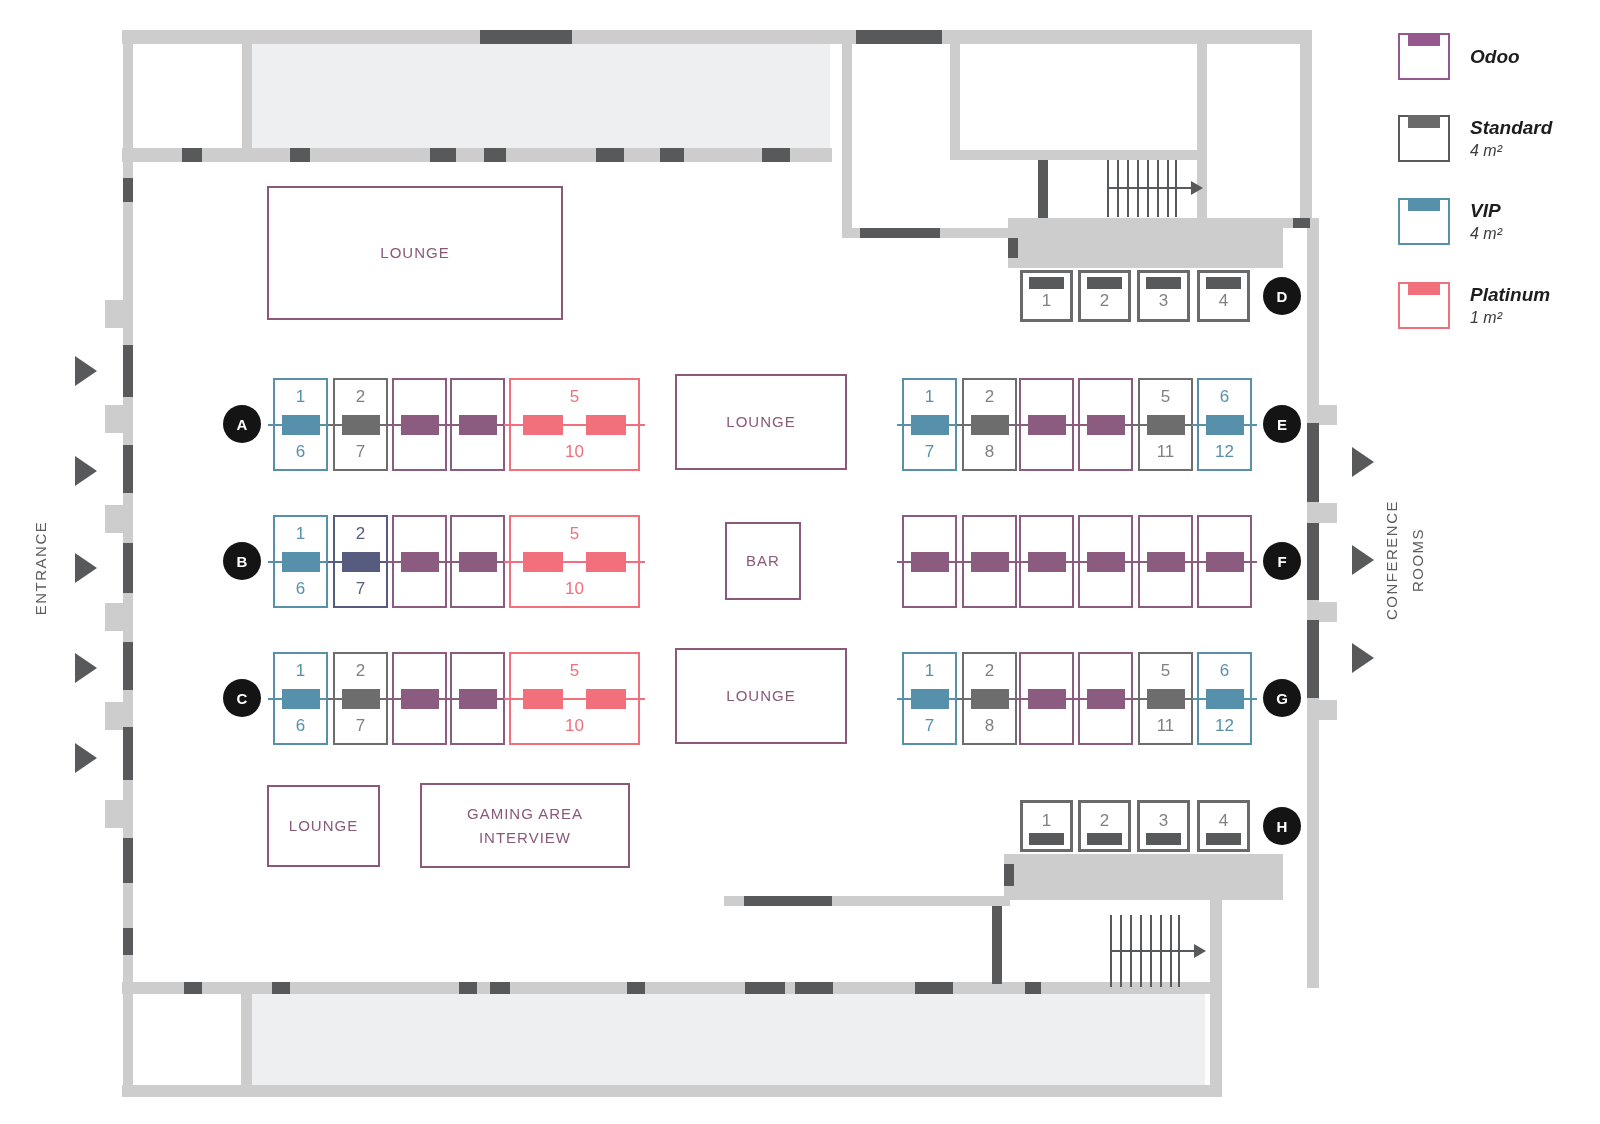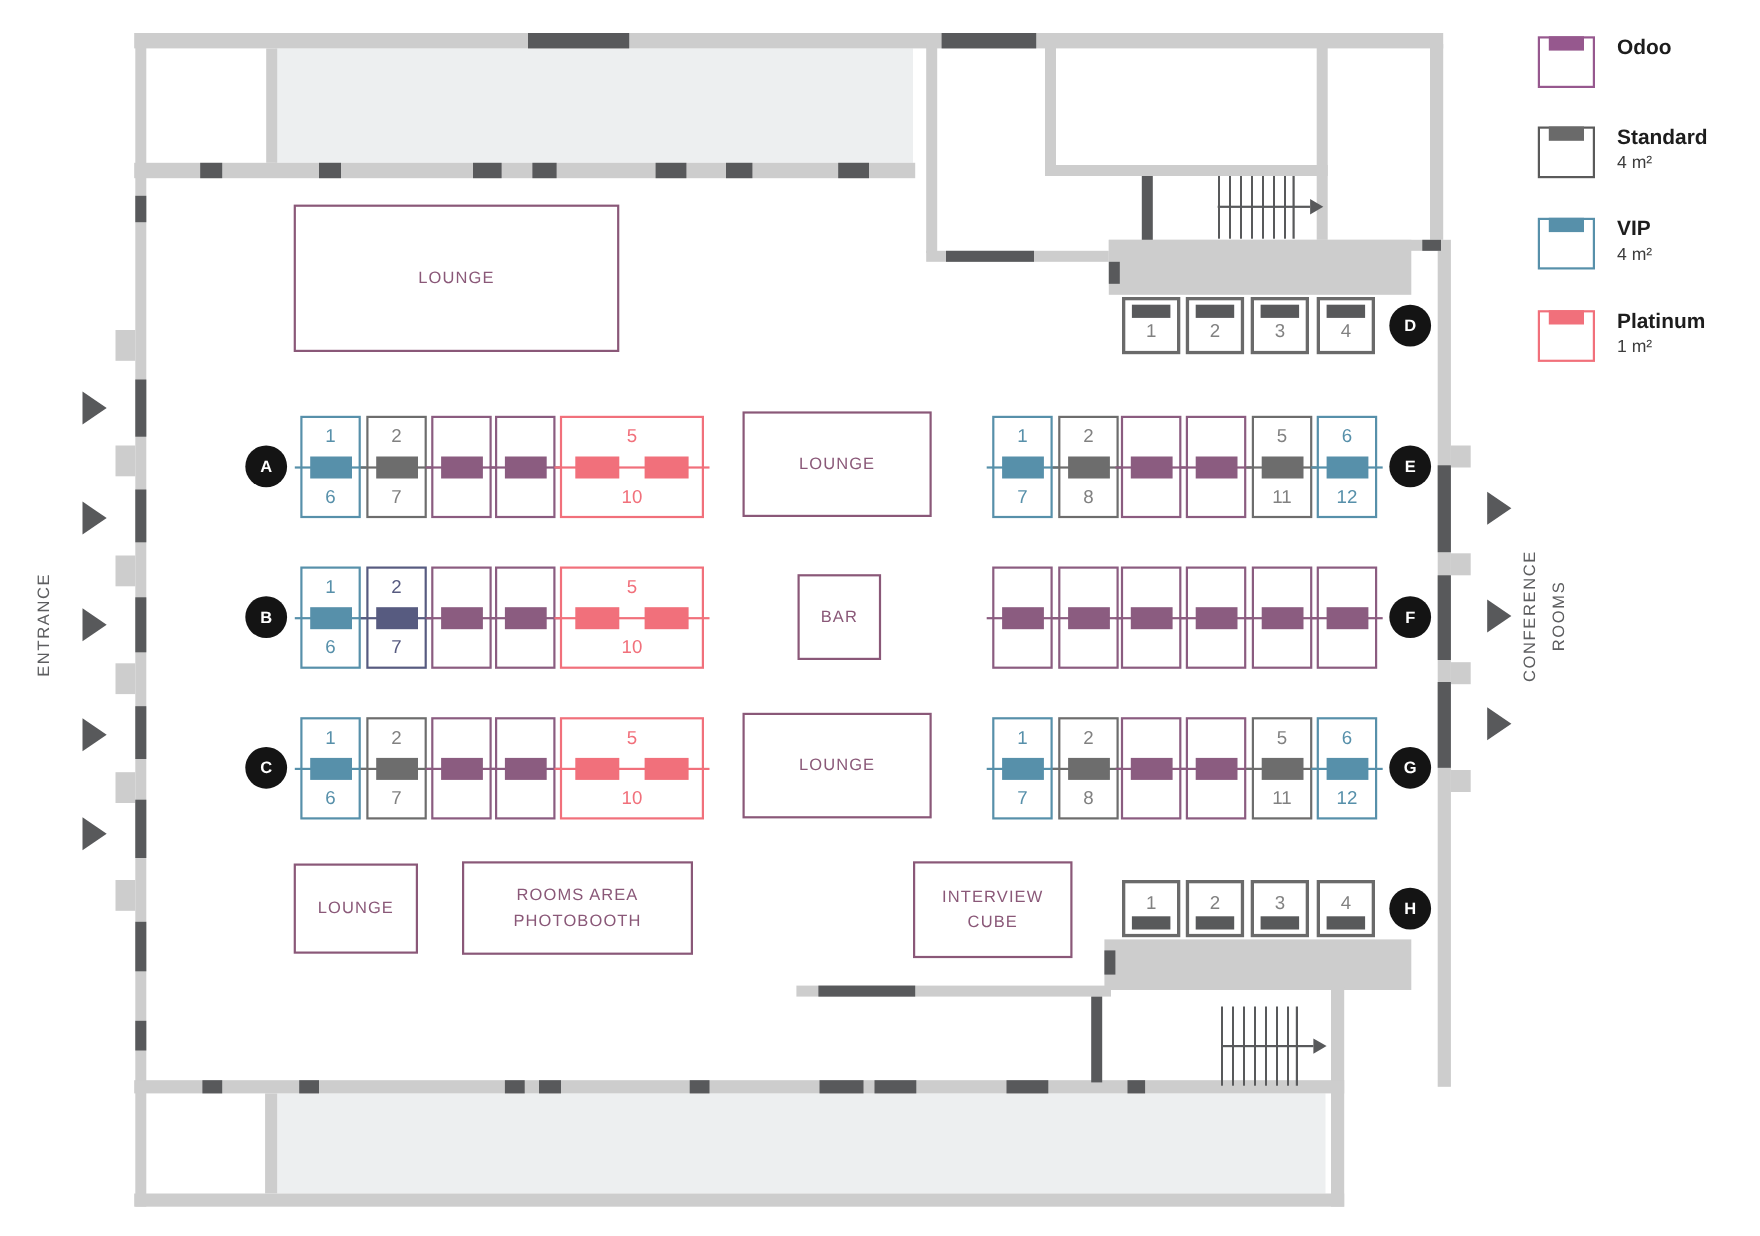--- a/index.html
+++ b/index.html
@@ -30,21 +30,21 @@
   .ahead{position:absolute;width:0;height:0;border-left:12px solid #58595b;
          border-top:7px solid transparent;border-bottom:7px solid transparent;}
   .tri{position:absolute;width:0;height:0;border-left:22px solid #58595b;
        border-top:15px solid transparent;border-bottom:15px solid transparent;}
   .vlabel{position:absolute;color:#5c5d5f;font-size:15px;letter-spacing:1.5px;
           white-space:nowrap;transform:translate(-50%,-50%) rotate(-90deg);}
   #conference-label{white-space:normal;width:150px;text-align:center;line-height:1.7;}
   .lrow{position:absolute;display:flex;align-items:stretch;}
   .licon{position:relative;width:52px;height:47px;border:2px solid var(--c);background:#fff;box-sizing:border-box;}
   .licon .lbar{position:absolute;top:-2px;left:8px;right:8px;height:13px;background:var(--b);}
-  .ltxt{margin-left:20px;display:flex;flex-direction:column;}
+  .ltxt{margin-left:20px;display:flex;flex-direction:column;justify-content:center;font-style:italic;}
   .ltitle{font-size:19px;font-weight:700;color:#1d1d1d;}
   .lsize{font-size:16px;color:#3c3c3c;margin-top:3px;}
 </style>
 </head>
 <body>
 
 <div id="stage">
   <div id="plan">
 
     <div class="pbox" style="left:267px;top:186px;width:296px;height:134px;">
@@ -56,24 +56,21 @@
     <div class="pbox" style="left:725px;top:522px;width:76px;height:78px;">
         <span>BAR</span>
       </div>
     <div class="pbox" style="left:675px;top:648px;width:172px;height:96px;">
         <span>LOUNGE</span>
       </div>
     <div class="pbox" style="left:267px;top:785px;width:113px;height:82px;">
         <span>LOUNGE</span>
       </div>
     <div class="pbox" style="left:420px;top:783px;width:210px;height:85px;padding:0 20px;">
-        <span>ROOMS AREA PHOTOBOOTH</span>
-      </div>
-    <div class="pbox" style="left:830px;top:783px;width:145px;height:88px;padding:0 18px;">
-        <span>INTERVIEW CUBE</span>
+        <span>GAMING AREA INTERVIEW</span>
       </div>
 
     <div class="vlabel" id="entrance-label" style="left:40px;top:568px;">ENTRANCE</div>
     <div class="vlabel" id="conference-label" style="left:1404px;top:560px;">CONFERENCE ROOMS</div>
 
     <div id="legend">
         <div class="lrow" style="left: 1398px; top: 33px;">
           <div class="licon" style="--c: #96588e; --b: #96588e;">
             <div class="lbar"></div>
           </div>

